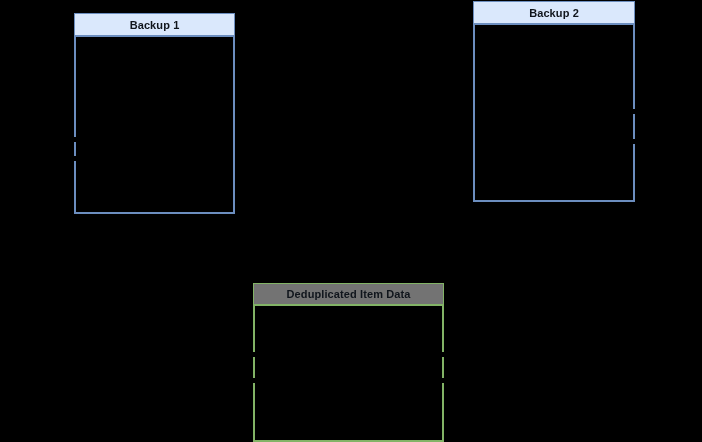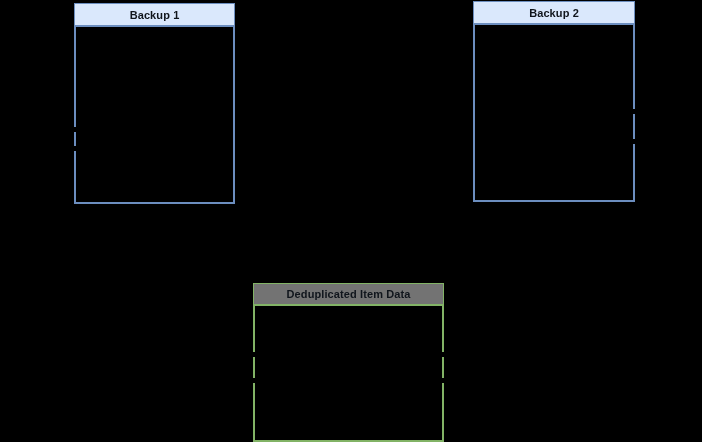--- a/index.html
+++ b/index.html
@@ -71,21 +71,21 @@
   
   .notch {
     position: absolute;
     background: #000000;
     pointer-events: none;
   }
 
   
   #backup1 {
     left: 74px;
-    top: 3px;
+    top: 13px;
     width: 161px;
     height: 201px;
   }
   #backup1 .box-header { width: 161px; height: 23px; }
   #backup1 .box-body   { top: 23px; width: 161px; height: 178px; }
 
   
   #backup2 {
     left: 473px;
     top: 1px;

